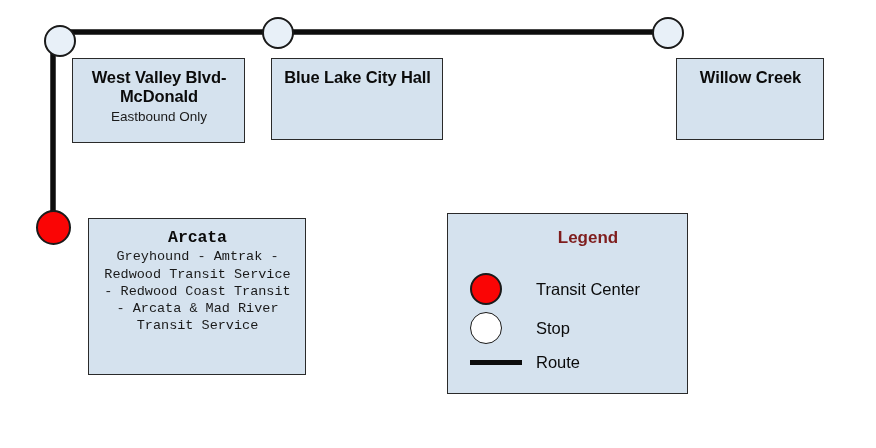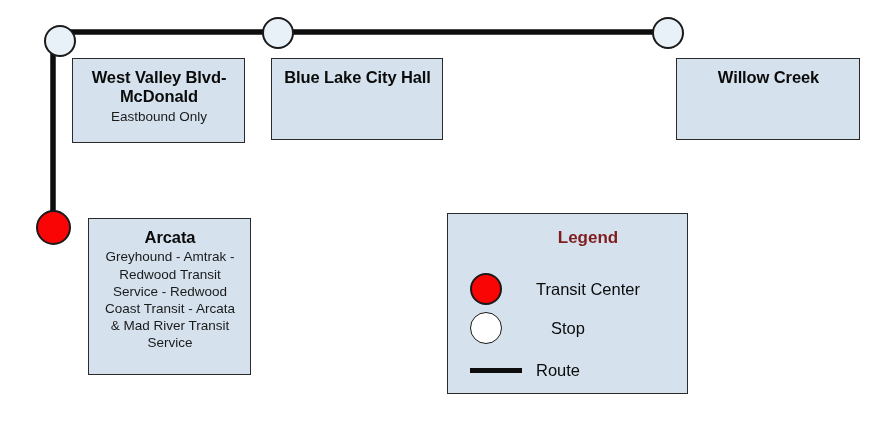--- a/index.html
+++ b/index.html
@@ -138,48 +138,48 @@
   <div class="info-box" style="left:72px; top:58px; width:173px; height:85px;">
     <div class="box-title">West Valley Blvd-McDonald</div>
     <div class="box-sub">Eastbound Only</div>
   </div>
 
   <div class="info-box" style="left:271px; top:58px; width:172px; height:82px;">
     <div class="box-title">Blue Lake City Hall</div>
     <div class="box-sub"></div>
   </div>
 
-  <div class="info-box" style="left:676px; top:58px; width:184px; height:82px;">
+  <div class="info-box" style="left:676px; top:58px; width:148px; height:82px;">
     <div class="box-title">Willow Creek</div>
   </div>
 
-  <div class="info-box" style="left:88px; top:218px; width:163px; height:157px;">
+  <div class="info-box" style="left:88px; top:218px; width:218px; height:157px;font-family:Liberation Mono, monospace;">
     <div class="box-title">Arcata</div>
     <div class="box-sub">Greyhound - Amtrak - Redwood Transit Service - Redwood Coast Transit - Arcata &amp; Mad River Transit Service</div>
   </div>
 
   <div class="legend-box" style="left:447px; top:213px; width:241px; height:181px;">
 
     <div class="legend-title">Legend</div>
 
     <div class="legend-row" style="top:59px;">
       <span class="legend-symbol">
         <span class="sym-center"></span>
       </span>
       <span class="legend-label">Transit Center</span>
     </div>
 
-    <div class="legend-row" style="top:98px;gap:15px;">
+    <div class="legend-row" style="top:98px;">
       <span class="legend-symbol">
         <span class="sym-stop"></span>
       </span>
       <span class="legend-label">Stop</span>
     </div>
 
-    <div class="legend-row" style="top:147px;text-align:center;">
+    <div class="legend-row" style="top:139px;text-align:center;">
       <span class="legend-symbol">
         <span class="sym-route"></span>
       </span>
       <span class="legend-label">Route</span>
     </div>
 
   </div>
 
 </div>
 

